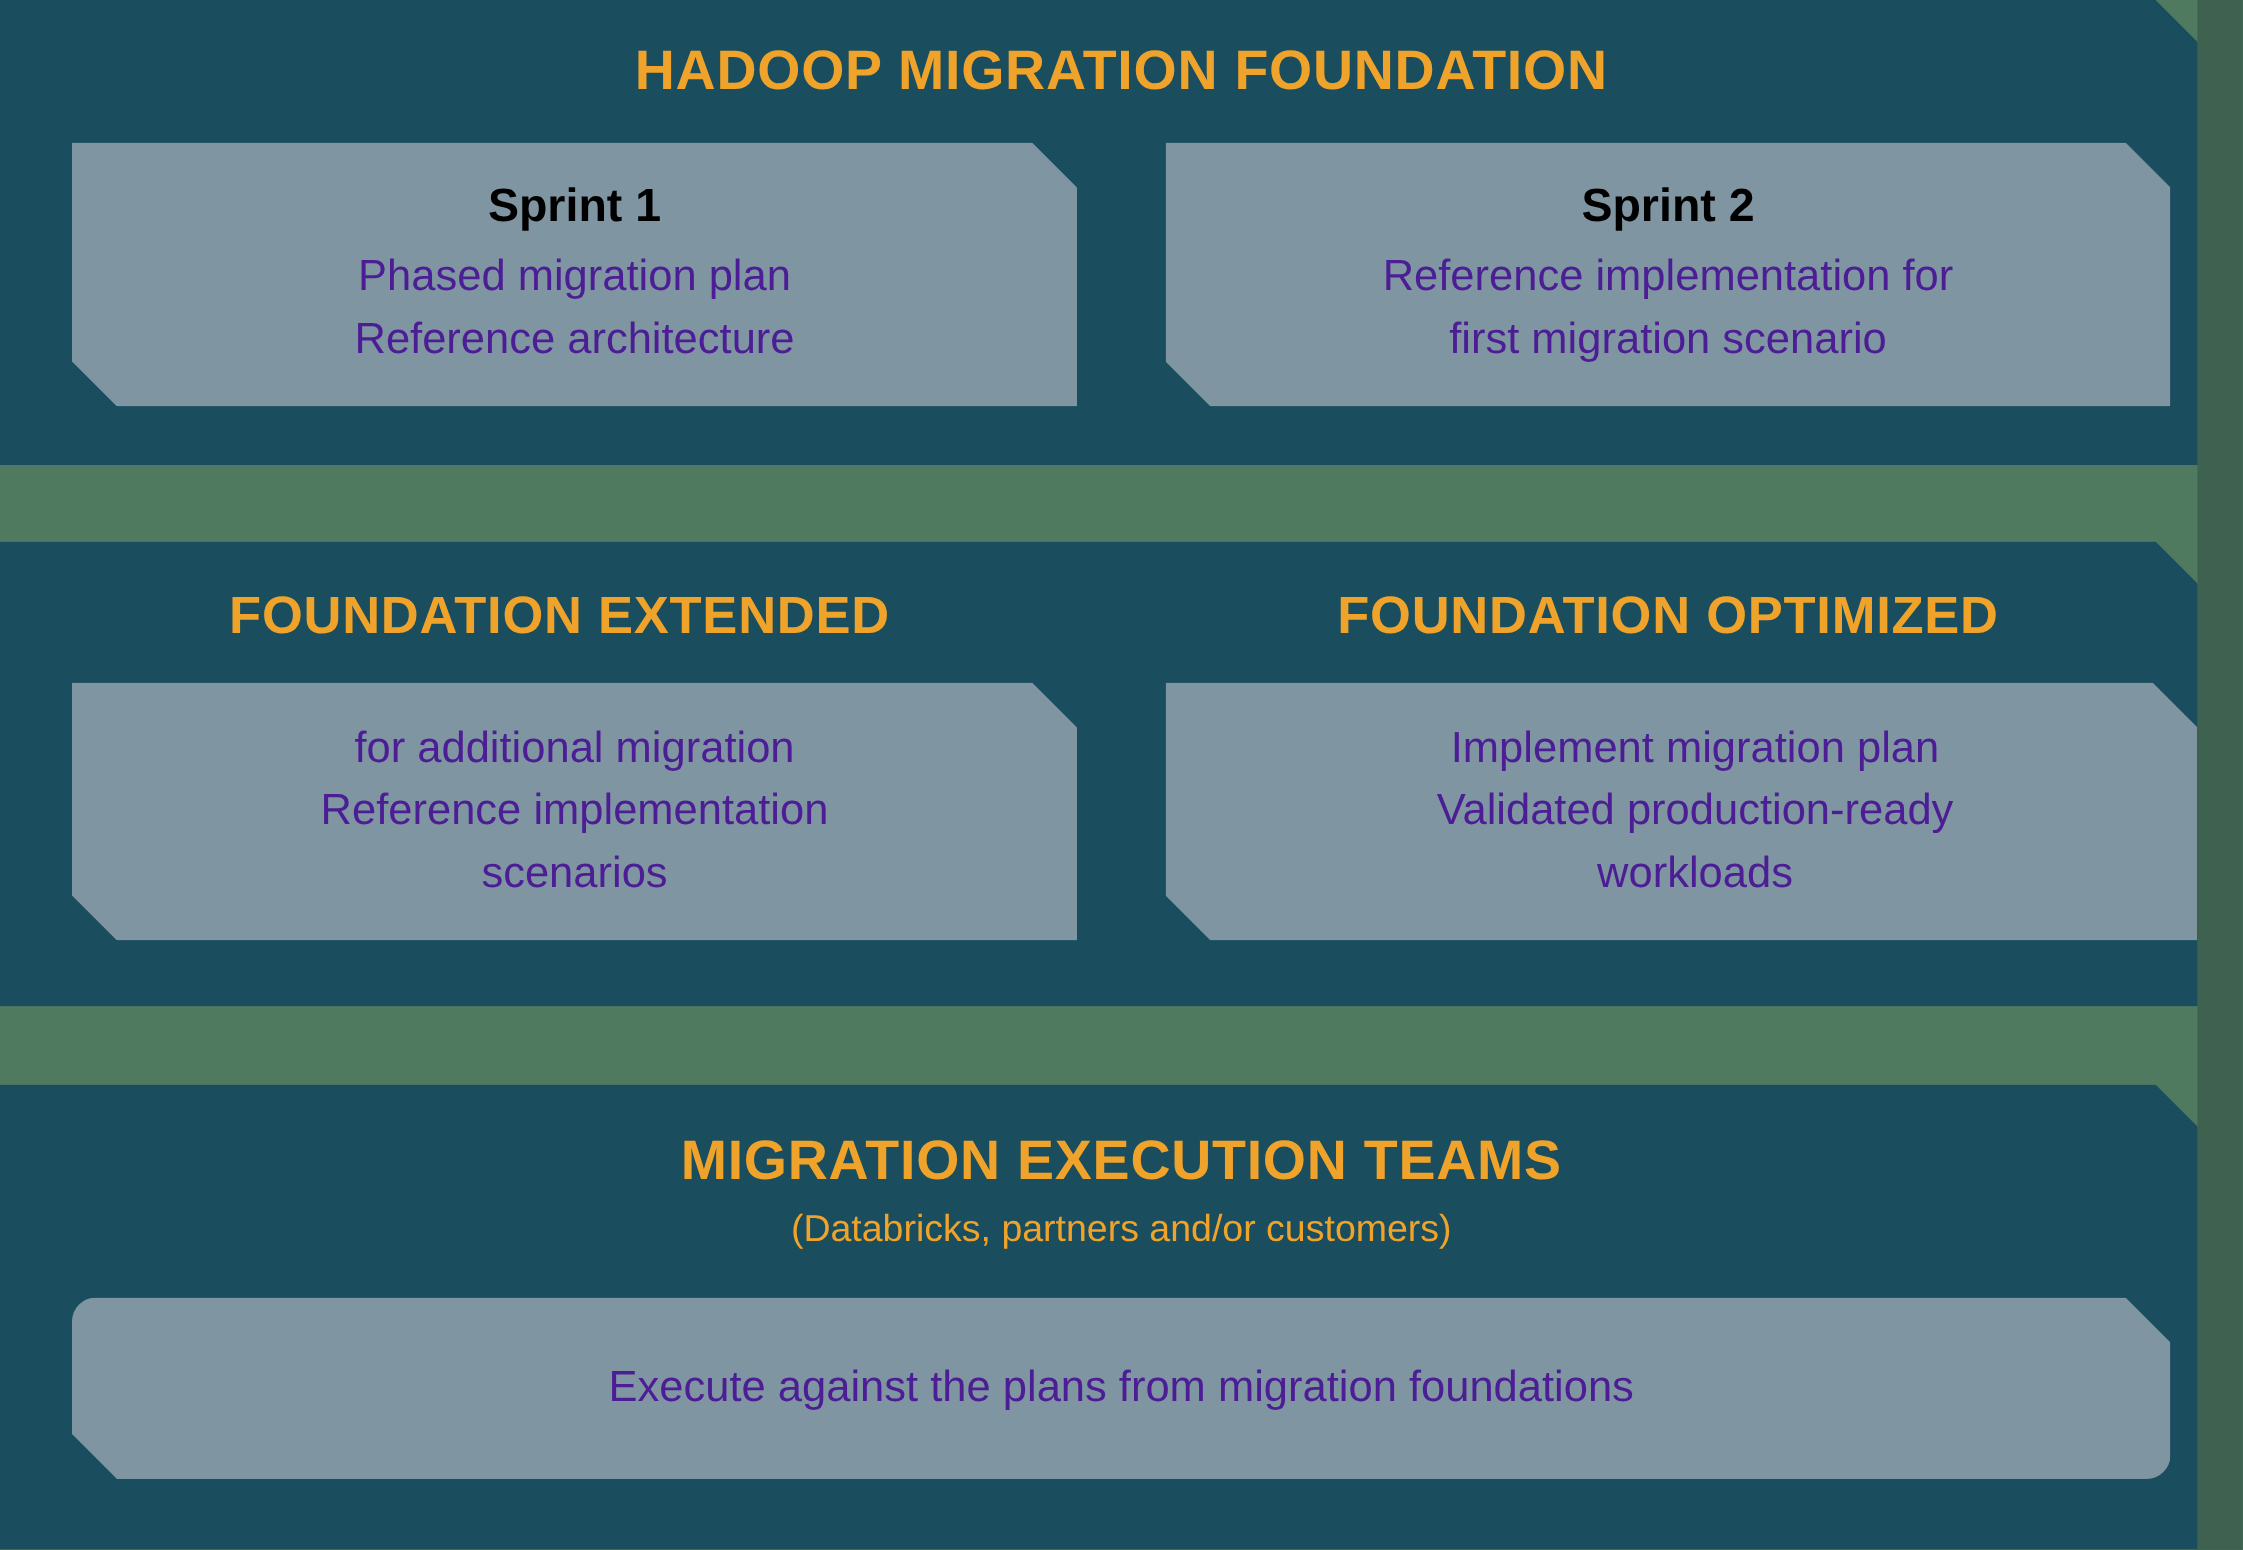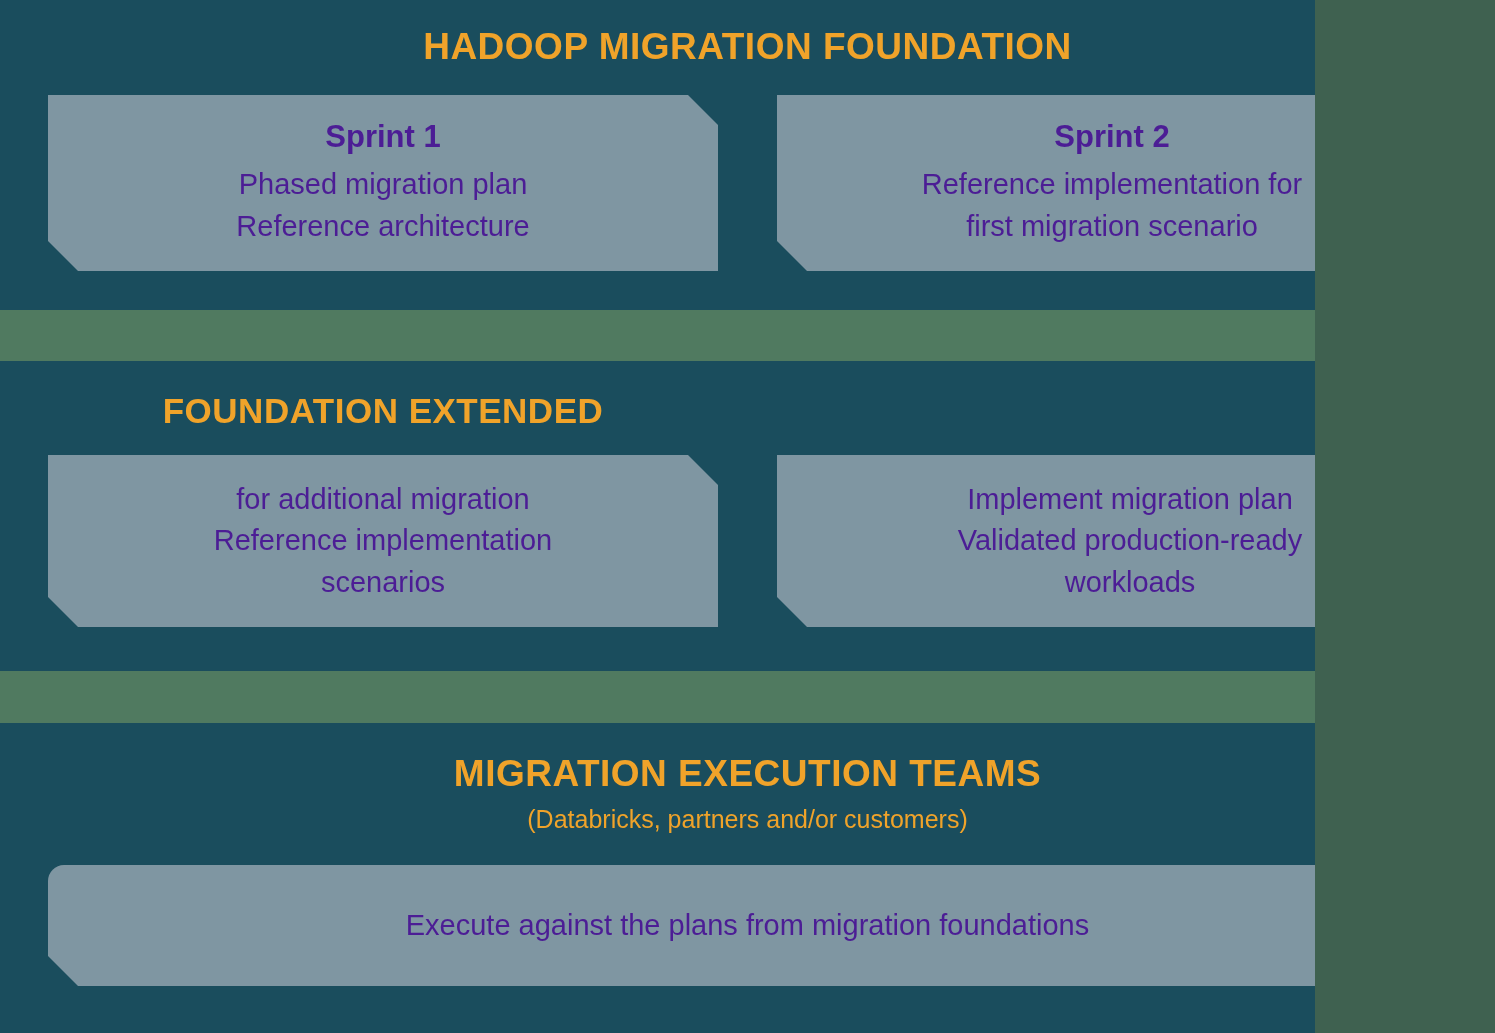--- a/index.html
+++ b/index.html
@@ -4,21 +4,21 @@
 <style>
   html, body {
     margin: 0;
     padding: 0;
     background: #3f6150;
     font-family: "Liberation Sans", sans-serif;
   }
 
   .canvas {
     position: relative;
-    width: 1315px;
+    width: 1465px;
     height: 1033px;
     background: #507a60;
     overflow: hidden;
   }
 
   
   .panel {
     position: absolute;
     left: 0;
     width: 1495px;
@@ -44,42 +44,42 @@
   .col-title {
     position: absolute;
     top: 30px;
     text-align: center;
     color: #f0a32a;
     font-weight: bold;
     font-size: 35px;
     letter-spacing: 0.5px;
     width: 670px;
   }
-  .col-left  { left: 48px; }
+  .col-left  { left: 38px; }
   .col-right { left: 777px; }
 
   
   .card {
     position: absolute;
     background: #7f96a2;
     clip-path: polygon(0 0, calc(100% - 30px) 0, 100% 30px,
                        100% 100%, 30px 100%, 0 calc(100% - 30px));
     display: flex;
     flex-direction: column;
     align-items: center;
     justify-content: center;
     text-align: center;
   }
   .card-line {
     color: #4c1d95;
     font-size: 29px;
     line-height: 1.42;
   }
   .sprint-label {
-    color: #4c1d95;
+    color: #000000;
     font-weight: bold;
     font-size: 31px;
     margin-bottom: 9px;
   }
 
   
   #panel-foundation .card { top: 95px; width: 670px; height: 176px; }
   #card-sprint1 { left: 48px; }
   #card-sprint2 { left: 777px; }
 
@@ -124,20 +124,21 @@
 
     <div class="card" id="card-sprint2">
       <div class="sprint-label">Sprint 2</div>
       <div class="card-line">Reference implementation for</div>
       <div class="card-line">first migration scenario</div>
     </div>
   </section>
 
   <section class="panel" id="panel-middle">
     <div class="col-title col-left">FOUNDATION EXTENDED</div>
+    <div class="col-title col-right">FOUNDATION OPTIMIZED</div>
 
     <div class="card" id="card-extended">
       <div class="card-line">for additional migration</div>
       <div class="card-line">Reference implementation</div>
       <div class="card-line">scenarios</div>
     </div>
 
     <div class="card" id="card-optimized">
       <div class="card-line">Implement migration plan</div>
       <div class="card-line">Validated production-ready</div>

